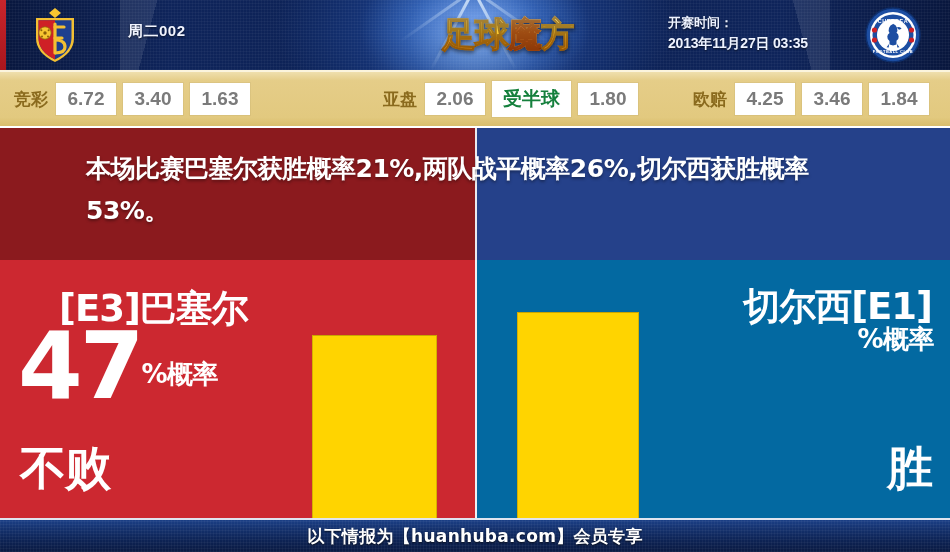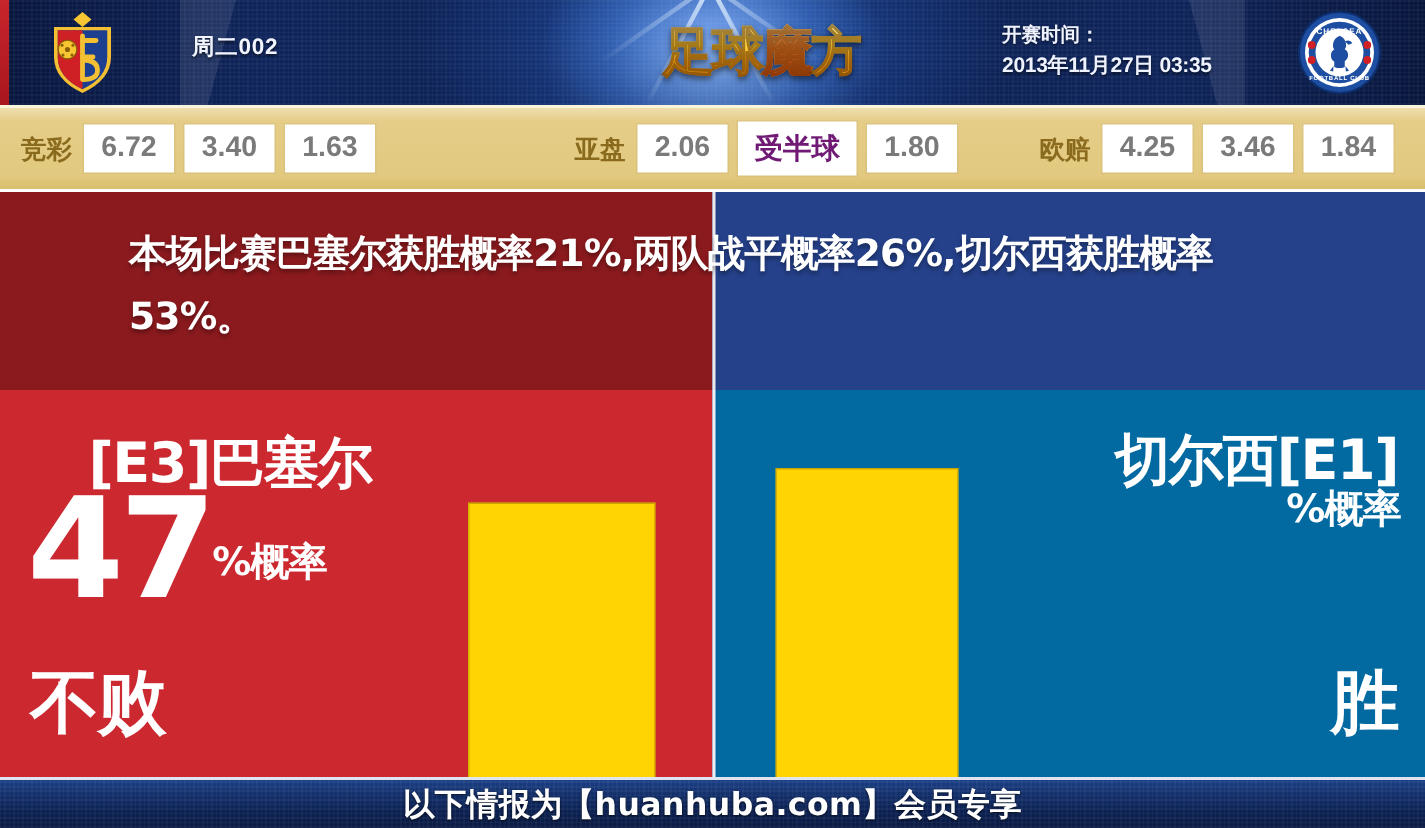--- a/index.html
+++ b/index.html
@@ -102,21 +102,21 @@
   .odds-label{
     color:#8a6a1d; font-size:17px; font-weight:bold; margin-right:8px;
     font-family:"DejaVu Sans","Liberation Sans",sans-serif;
   }
   .odds-cell{
     background:#ffffff; color:#7a7a7a;
     font-size:19px; font-weight:bold;
     padding:5px 11px; margin-right:7px; min-width:60px; text-align:center;
     box-shadow:0 0 0 1px rgba(0,0,0,.04);
   }
-  .odds-cell.wide{ color:#701a75; min-width:66px; }
+  .odds-cell.wide{ color:#15803d; min-width:66px; }
 
   
   .banner{
     position:absolute; left:0; top:128px; width:950px; height:132px;
     display:flex;
   }
   .banner-l{ width:475px; height:100%; background:#8b1a1e; }
   .banner-r{ width:475px; height:100%; background:#25418a; border-left:2px solid #e9e9ee; }
   .banner-text{
     position:absolute; left:86px; top:20px; width:790px;
@@ -179,21 +179,21 @@
     overflow:hidden;
   }
   .footer .weave{
     position:absolute; inset:0;
     background-image:
       repeating-linear-gradient(0deg, rgba(255,255,255,.04) 0 1px, rgba(0,0,0,0) 1px 3px),
       repeating-linear-gradient(90deg, rgba(255,255,255,.035) 0 1px, rgba(0,0,0,0) 1px 3px);
     pointer-events:none;
   }
   .footer-text{
-    position:relative; color:#ffffff; font-size:21px; font-weight:bold;
+    position:relative; color:#ffffff; font-size:17px; font-weight:bold;
     letter-spacing:.3px; text-shadow:0 1px 2px rgba(0,0,0,.7);
     font-family:"DejaVu Sans","Liberation Sans",sans-serif;
   }
 </style>
 </head>
 <body>
 
 <div id="app">
 
   <div class="header">

